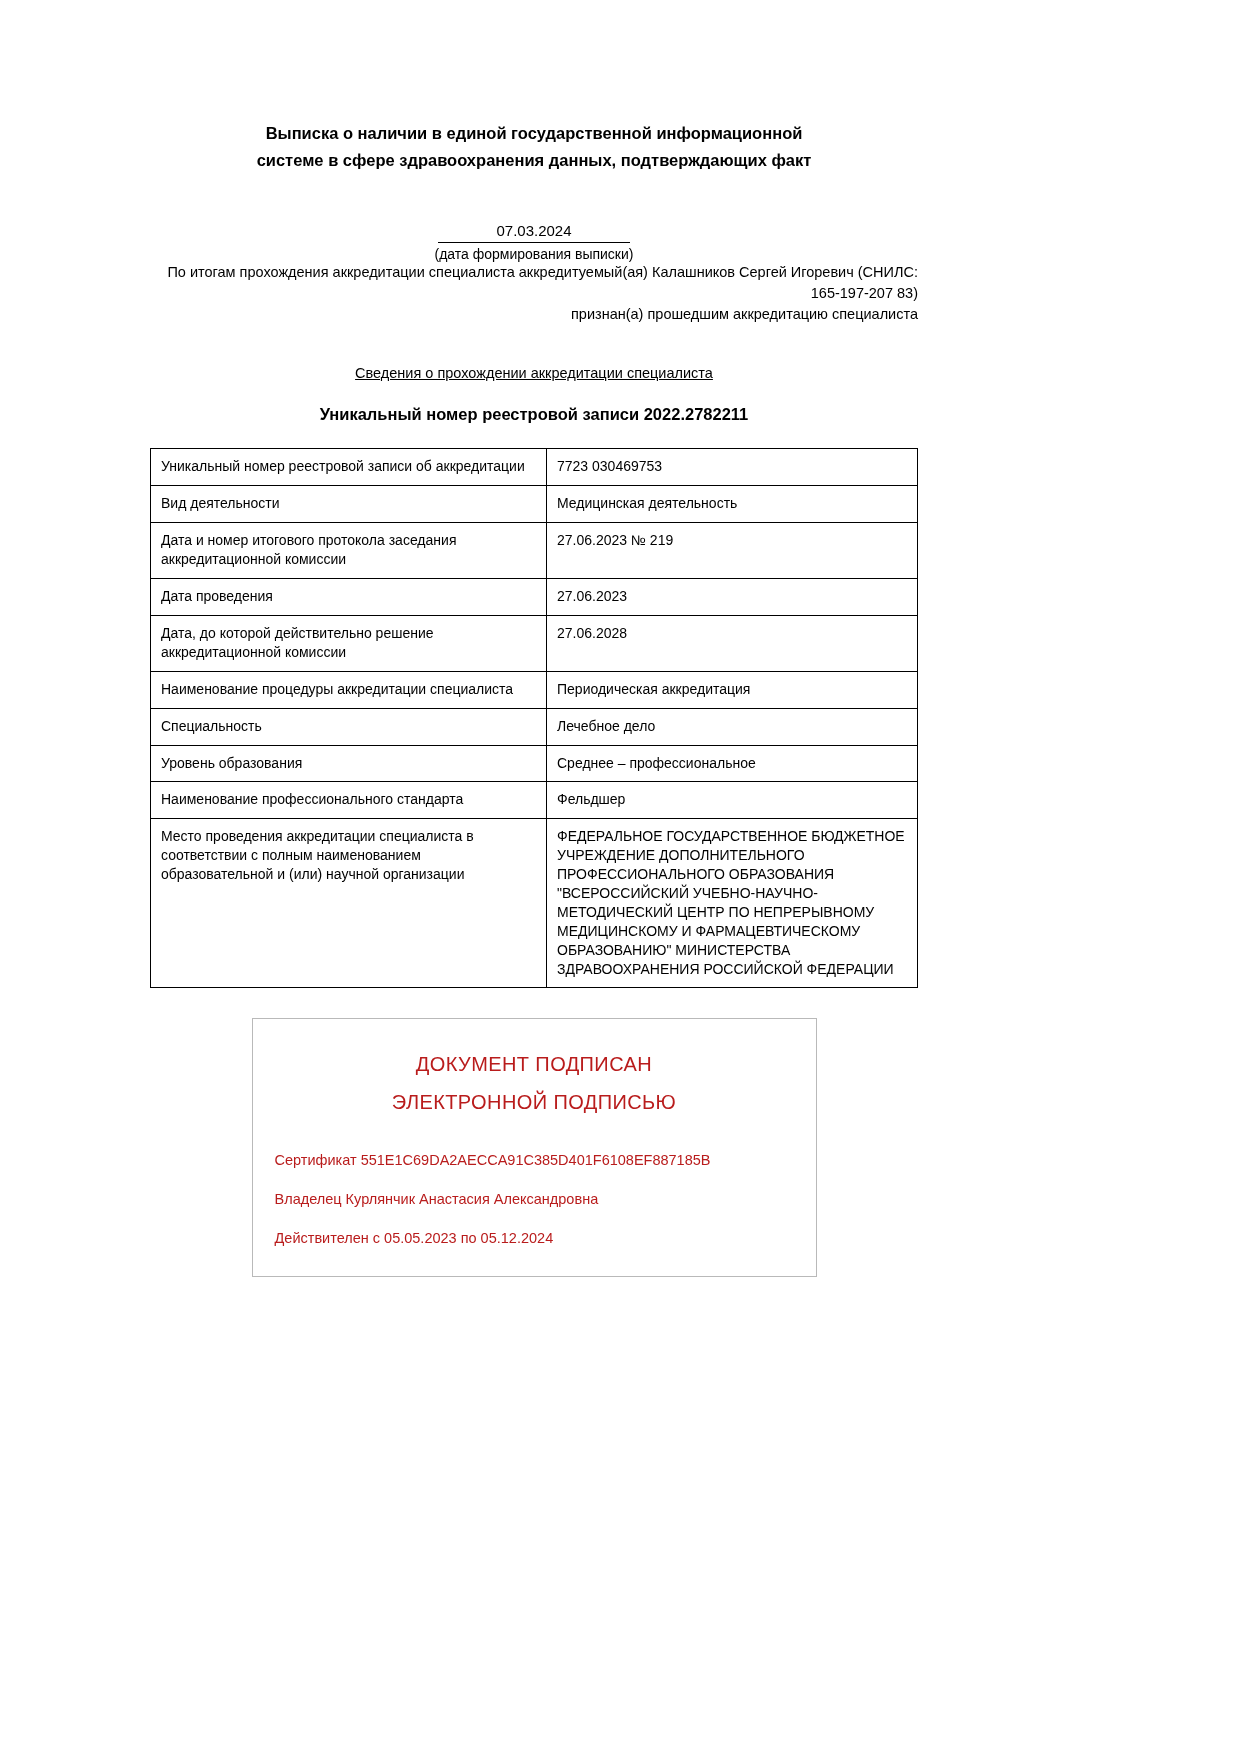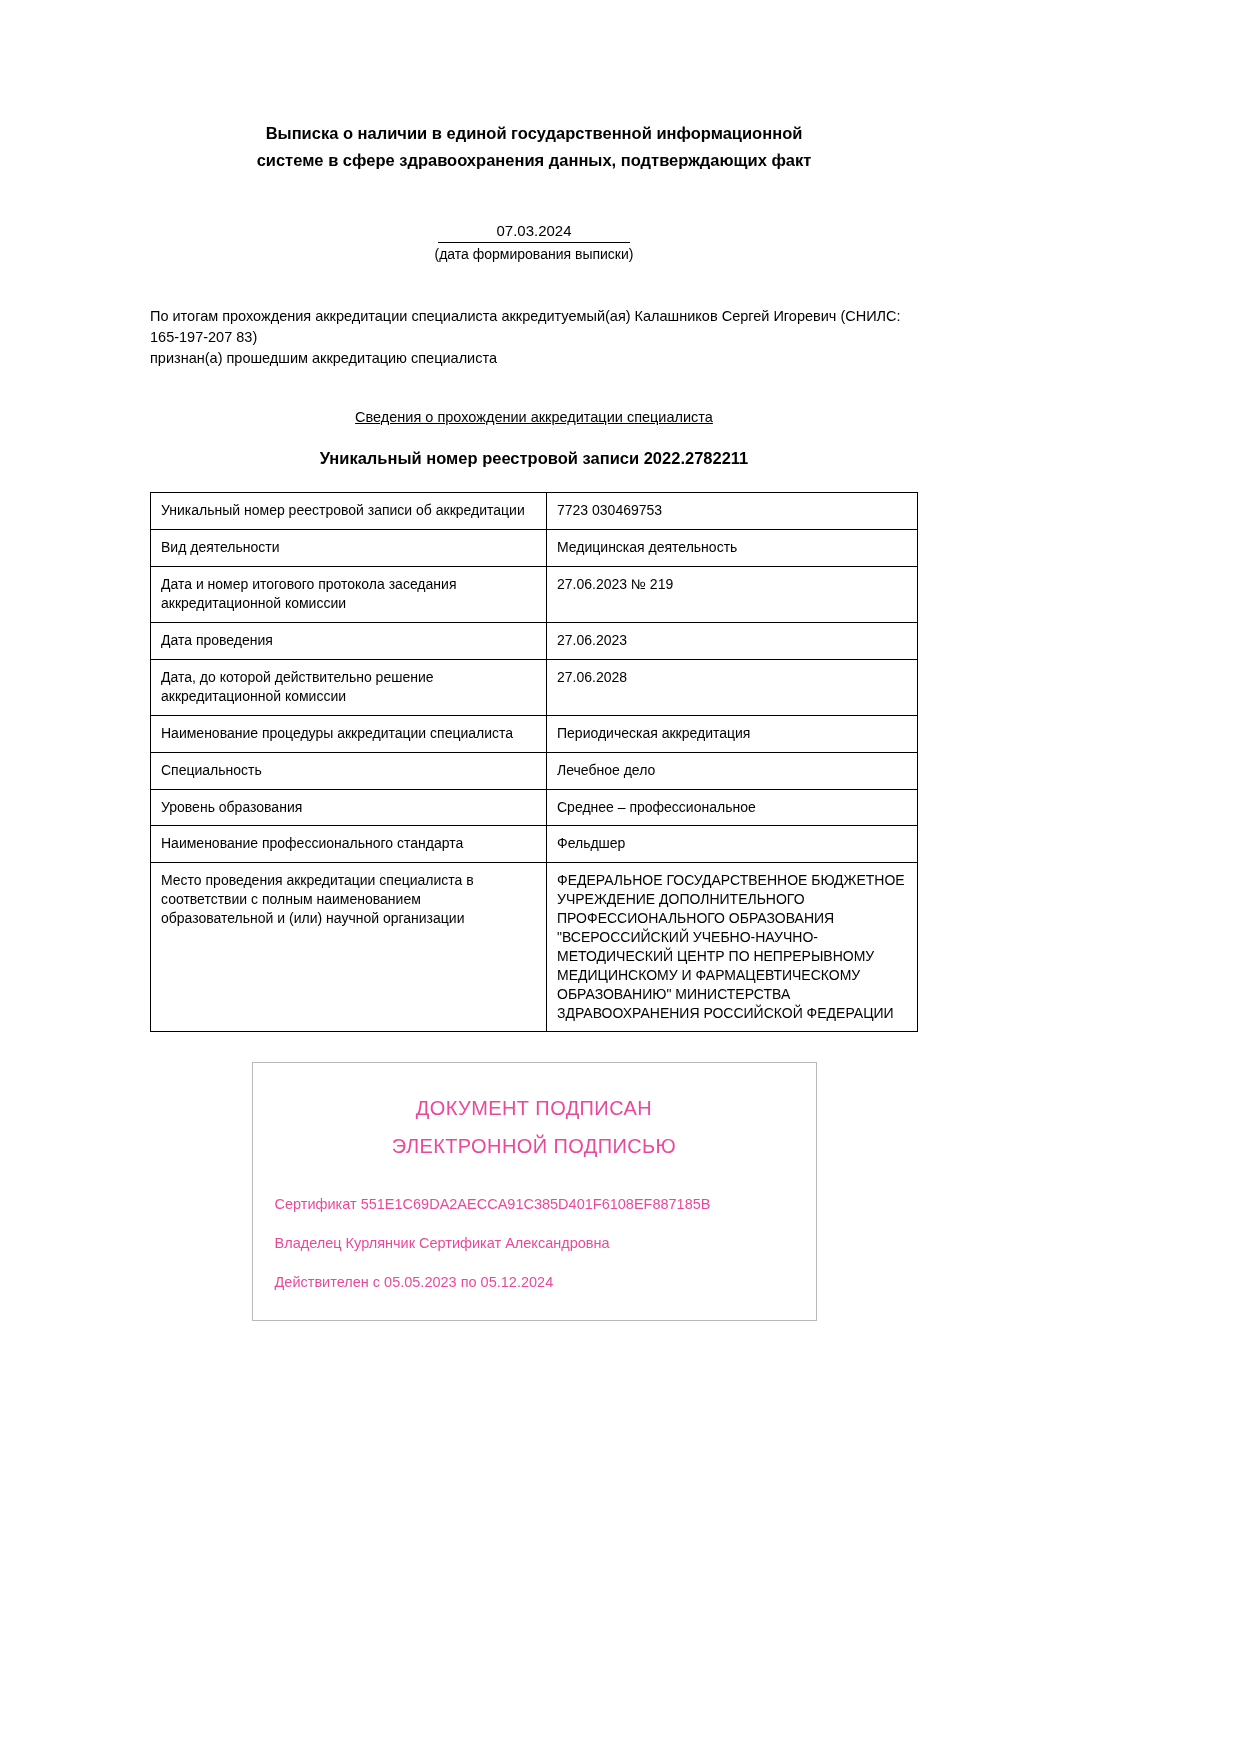--- a/index.html
+++ b/index.html
@@ -43,22 +43,21 @@
     border-bottom: 1px solid #000;
     padding: 0 58px 2px 58px;
     line-height: 1.2;
   }
   .date-caption {
     font-size: 14px;
     margin-top: 3px;
     text-align: center;
   }
   .intro {
-    margin-top: 44px;
-    text-align: left;
+    text-align: right;
     font-size: 14.5px;
     line-height: 1.45;
   }
   .section-head {
     margin-top: 40px;
     text-align: center;
     font-size: 14.5px;
   }
   .section-head .underlined {
     text-decoration: underline;
@@ -86,21 +85,21 @@
     width: 375px;
   }
   .sig-wrap {
     margin-top: 30px;
     display: flex;
     justify-content: center;
   }
   .signature {
     width: 565px;
     border: 1px solid #b9b9b9;
-    color: #ec4899;
+    color: #b91c1c;
     box-sizing: border-box;
     padding: 26px 22px 28px 22px;
   }
   .sig-title {
     text-align: center;
     font-size: 20px;
     letter-spacing: 0.4px;
     line-height: 1.9;
   }
   .sig-lines {
@@ -187,19 +186,19 @@
   </table>
 
   <div class="sig-wrap">
     <div class="signature">
       <div class="sig-title">
         <div>ДОКУМЕНТ ПОДПИСАН</div>
         <div>ЭЛЕКТРОННОЙ ПОДПИСЬЮ</div>
       </div>
       <div class="sig-lines">
         <div class="sig-line">Сертификат 551E1C69DA2AECCA91C385D401F6108EF887185B</div>
-        <div class="sig-line">Владелец Курлянчик Сертификат Александровна</div>
+        <div class="sig-line">Владелец Курлянчик Анастасия Александровна</div>
         <div class="sig-line">Действителен с 05.05.2023 по 05.12.2024</div>
       </div>
     </div>
   </div>
 
 </div>
 
 </body></html>

